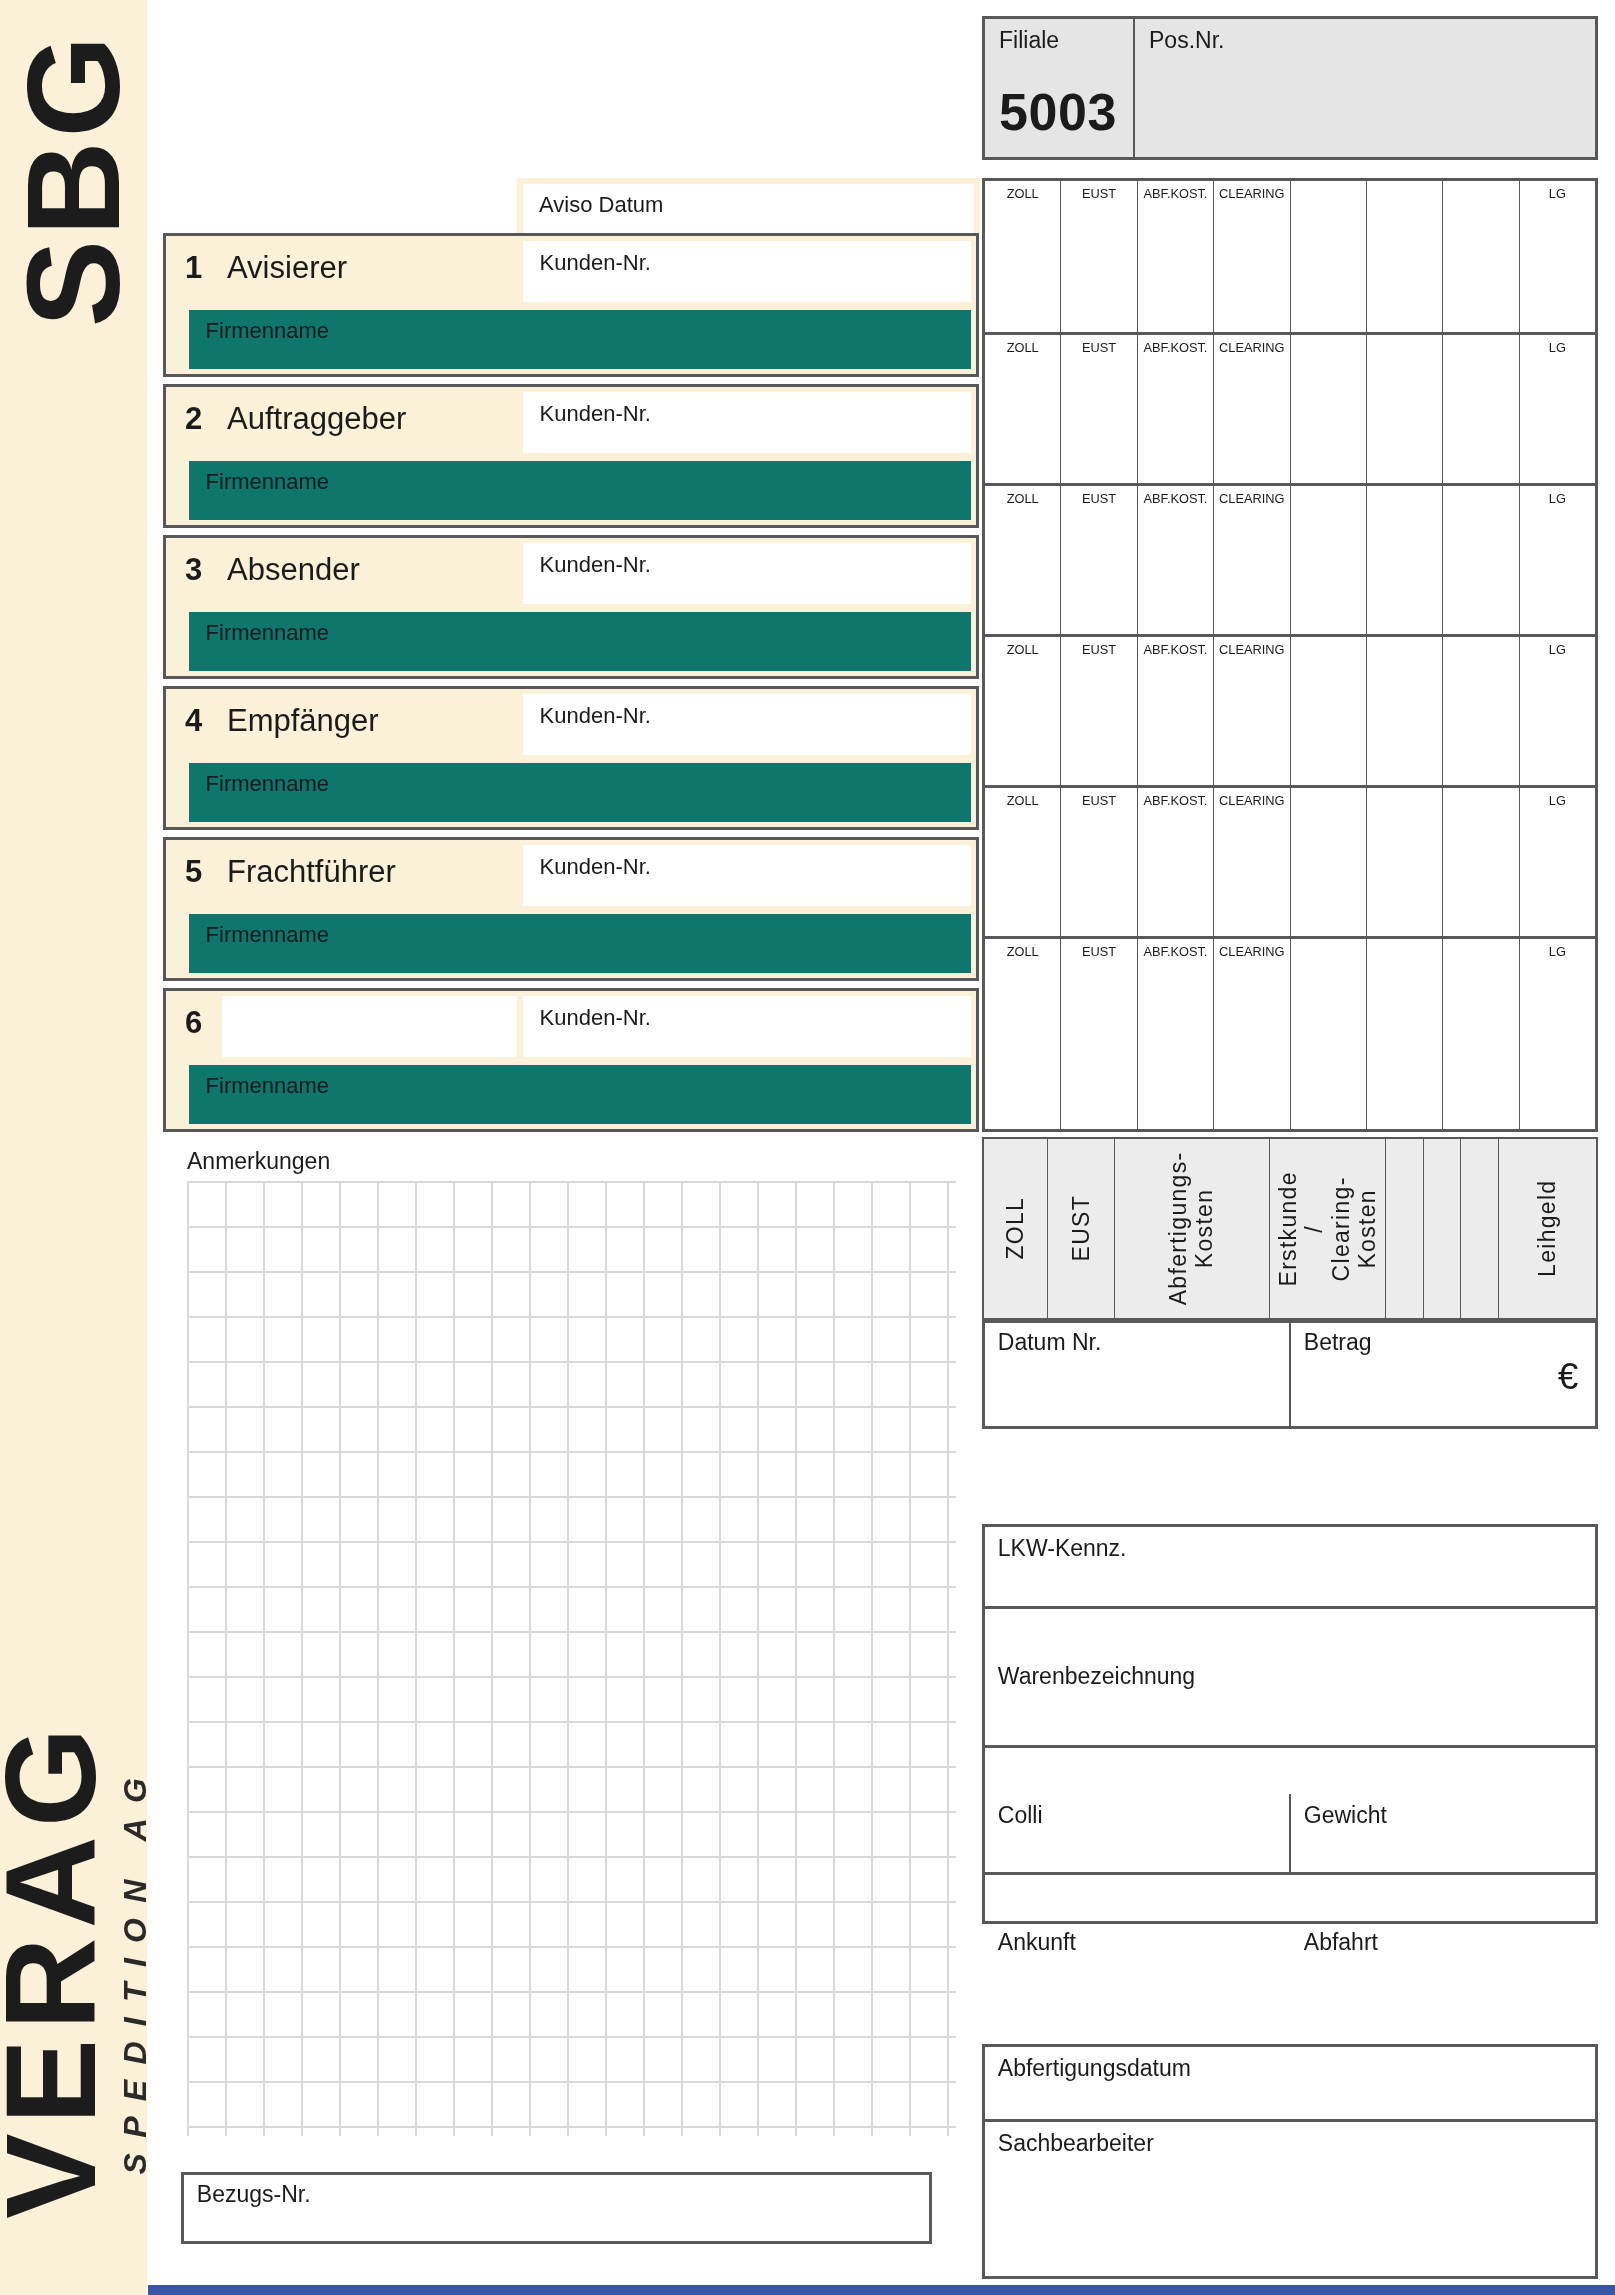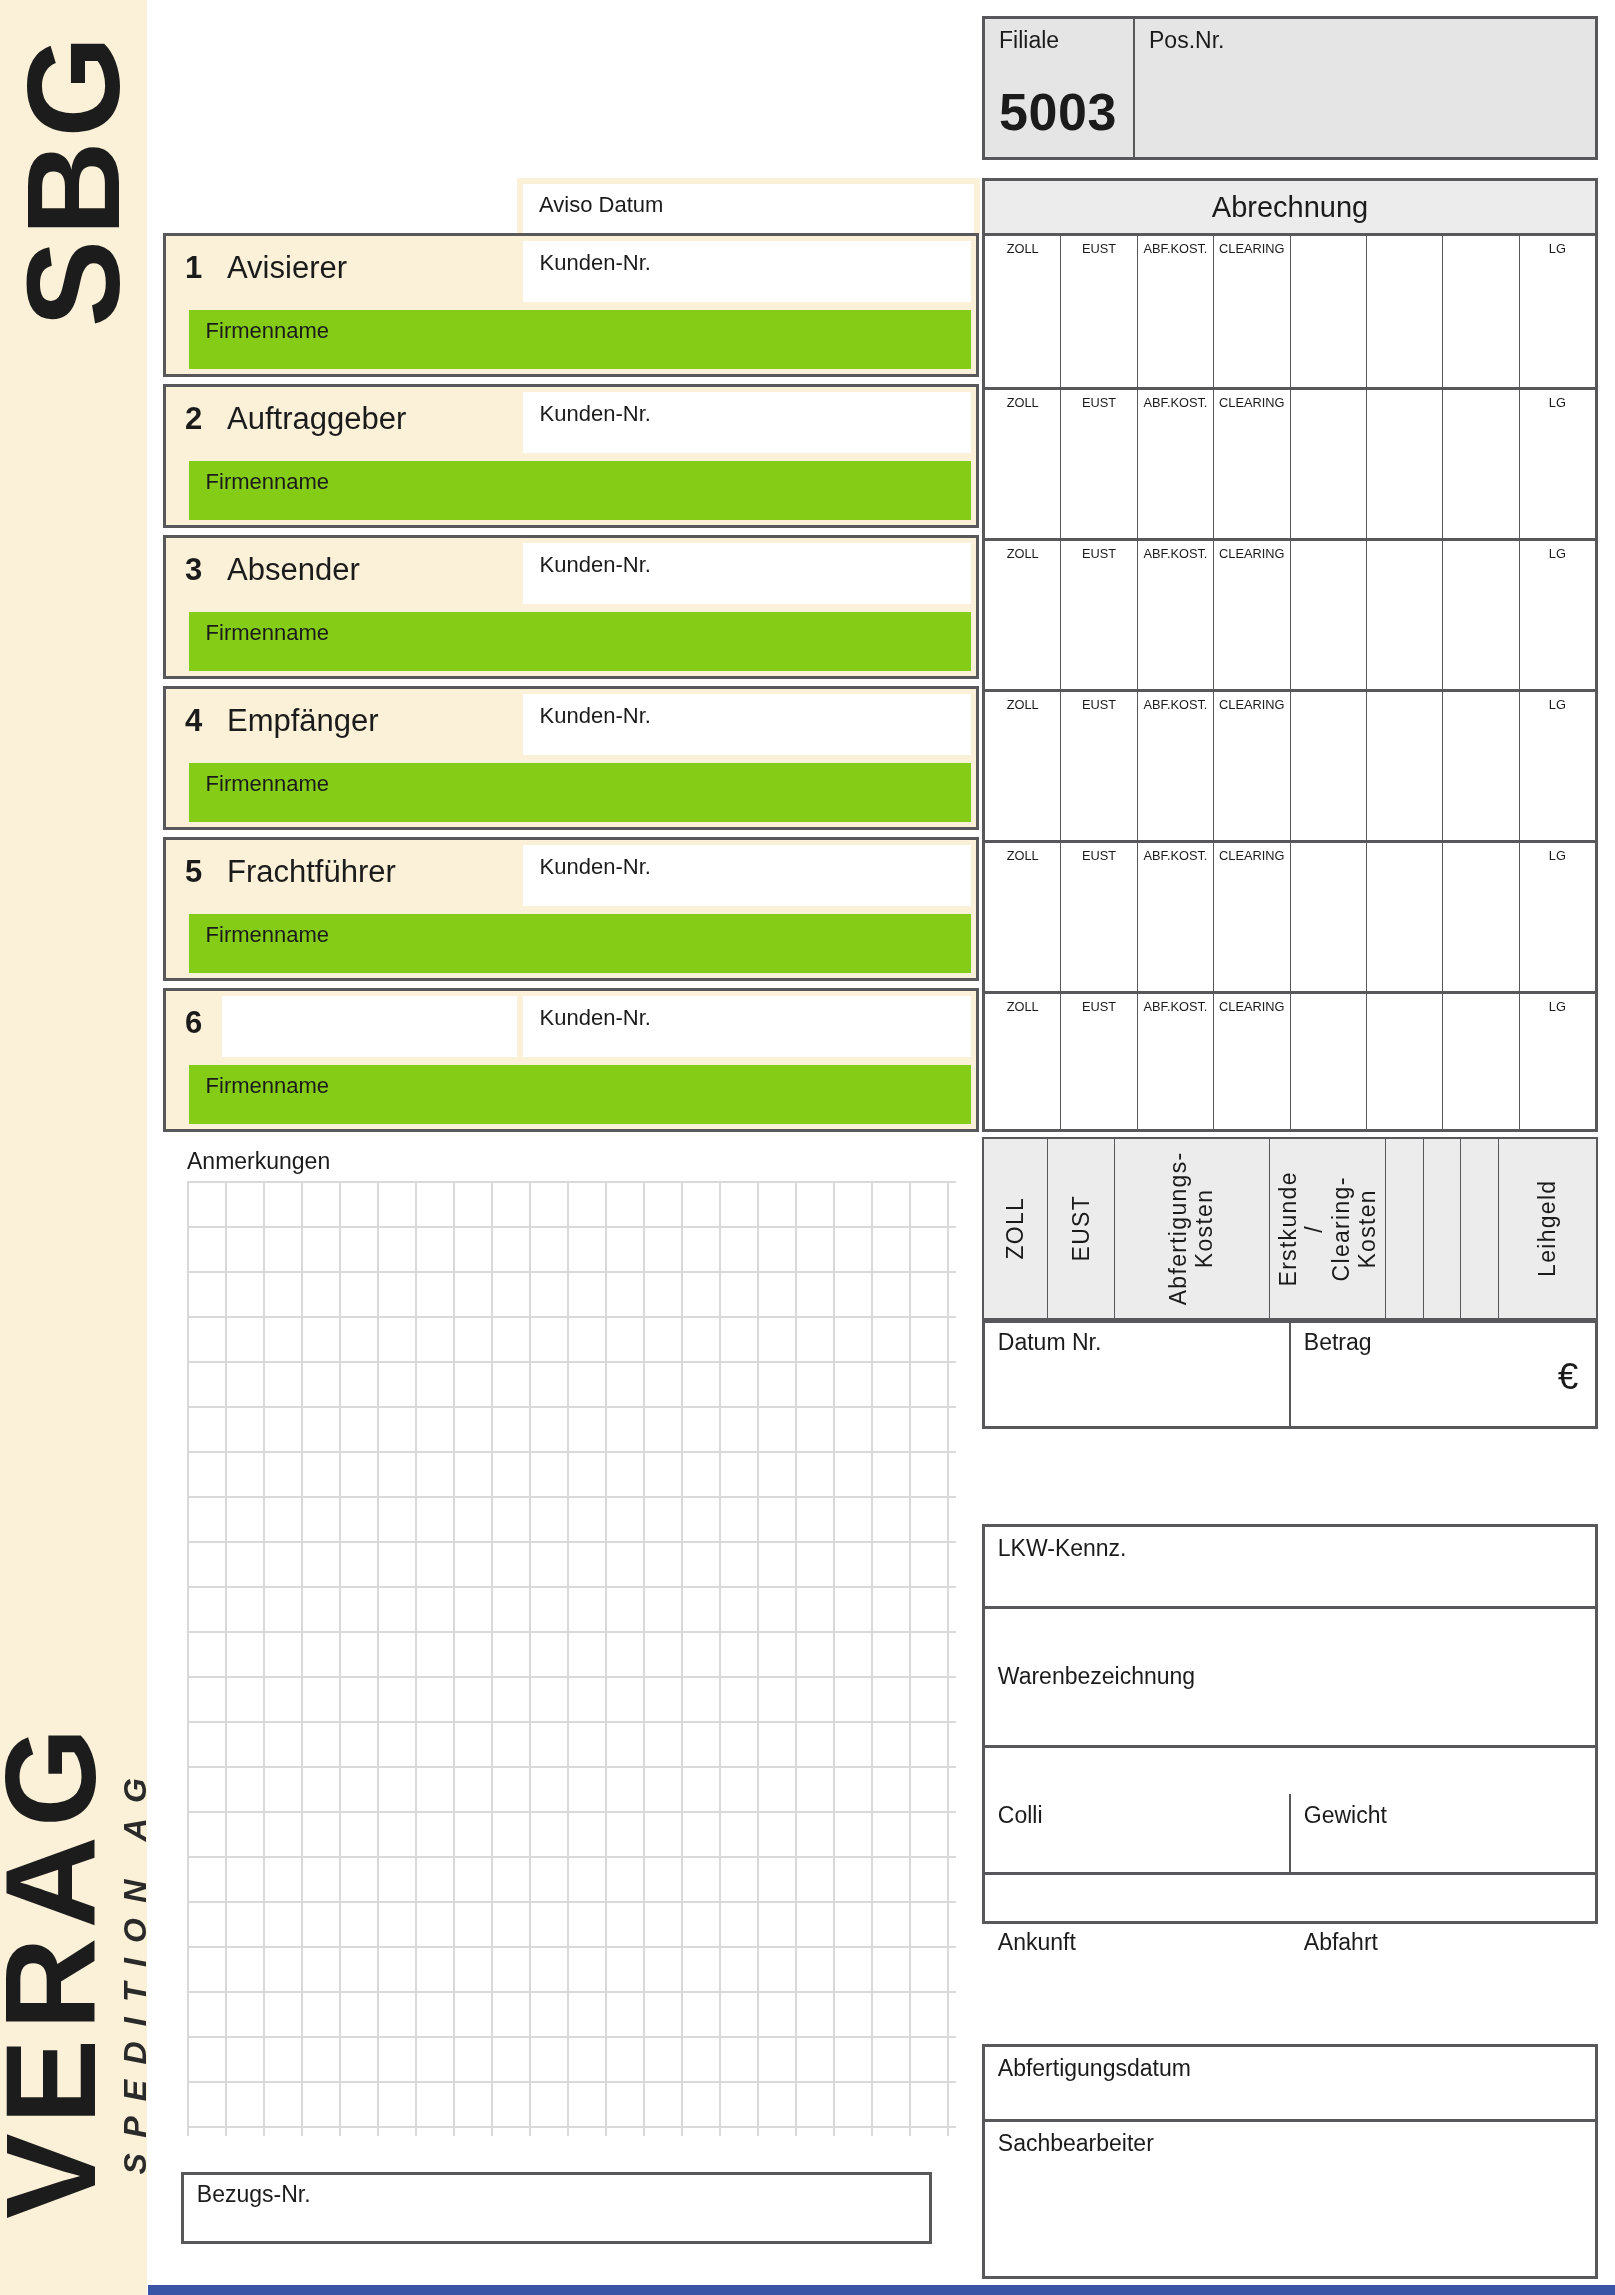--- a/index.html
+++ b/index.html
@@ -34,21 +34,21 @@
   .aviso .lbl{position:absolute;left:22px;top:14px;font-size:22px;}
 
   
   .section{position:absolute;left:163px;width:816px;height:144px;background:#fbf1d8;border:3.2px solid #58585a;box-sizing:border-box;}
   .sec1{top:233px}.sec2{top:384px}.sec3{top:535px}.sec4{top:686px}.sec5{top:837px}.sec6{top:988px}
   .sec-num{position:absolute;left:19px;top:14px;font-size:31px;font-weight:700;}
   .sec-label{position:absolute;left:61px;top:14px;font-size:31px;}
   .sec-labelbox{position:absolute;left:56px;top:5.1px;width:295px;height:61px;background:#ffffff;}
   .kunden-box{position:absolute;left:357px;top:5.1px;right:5.1px;height:61px;background:#ffffff;}
   .kunden-box .lbl{position:absolute;left:16.6px;top:9px;font-size:22px;}
-  .firmen-box{position:absolute;left:23px;top:74px;right:5.1px;bottom:5.1px;background:#84cc16;}
+  .firmen-box{position:absolute;left:23px;top:74px;right:5.1px;bottom:5.1px;background:#0f766e;}
   .firmen-box .lbl{position:absolute;left:16.6px;top:7.7px;font-size:22px;}
 
   
   .abrechnung{position:absolute;left:982px;top:178px;width:616px;height:954px;border:3.2px solid #58585a;background:#fff;box-sizing:border-box;display:flex;flex-direction:column;}
   .ab-header{height:52px;background:#ececec;border-bottom:3.2px solid #58585a;display:flex;align-items:center;justify-content:center;font-size:29px;flex:0 0 auto;}
   .aband{height:151px;display:flex;box-sizing:border-box;flex:0 0 auto;}
   .aband + .aband{border-top:3.2px solid #58585a;}
   .aband.last{flex:1 1 auto;height:auto;}
   .acell{flex:1;border-right:1.9px solid #58585a;text-align:center;padding-top:5.1px;box-sizing:border-box;}
   .acell:last-child{border-right:none;}
@@ -187,21 +187,20 @@
     <div class="sec-labelbox"></div>
     <div class="kunden-box">
         <div class="lbl">Kunden-Nr.</div>
       </div>
     <div class="firmen-box">
         <div class="lbl">Firmenname</div>
       </div>
   </div>
 
   <div class="abrechnung">
-    <div class="ab-header">Abrechnung</div>
     <div class="aband">
         <div class="acell"><span>ZOLL</span></div>
         <div class="acell"><span>EUST</span></div>
         <div class="acell"><span>ABF.KOST.</span></div>
         <div class="acell"><span>CLEARING</span></div>
         <div class="acell"><span></span></div>
         <div class="acell"><span></span></div>
         <div class="acell"><span></span></div>
         <div class="acell"><span>LG</span></div>
       </div>

